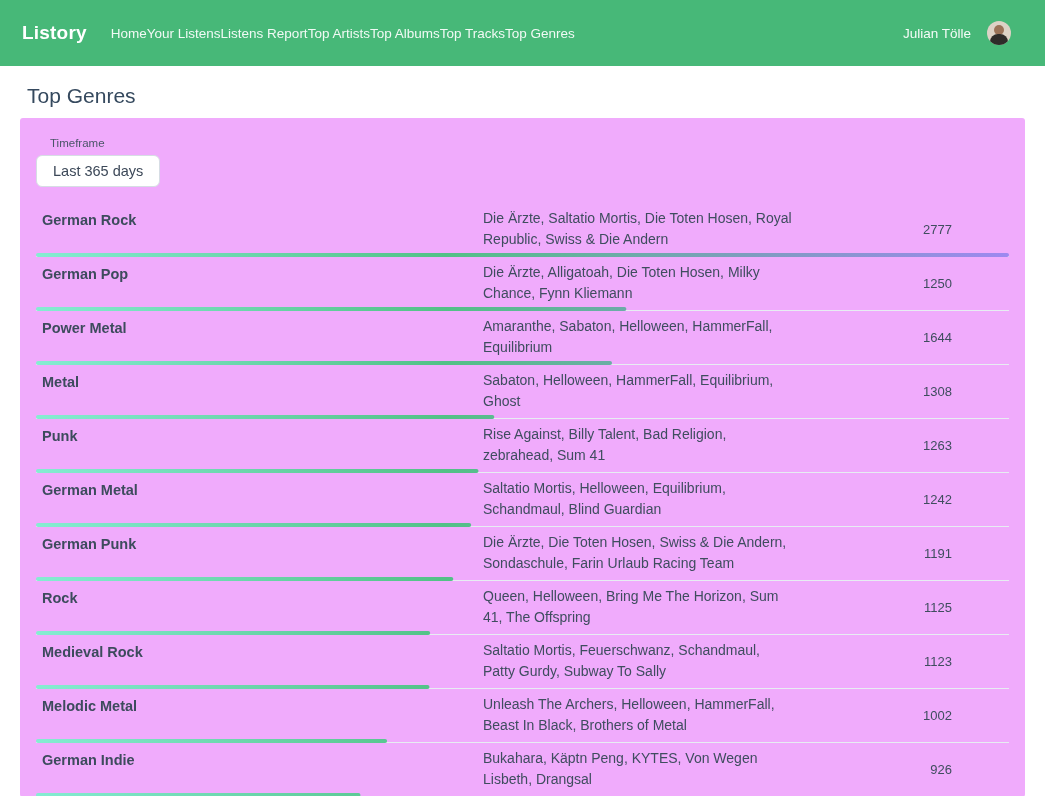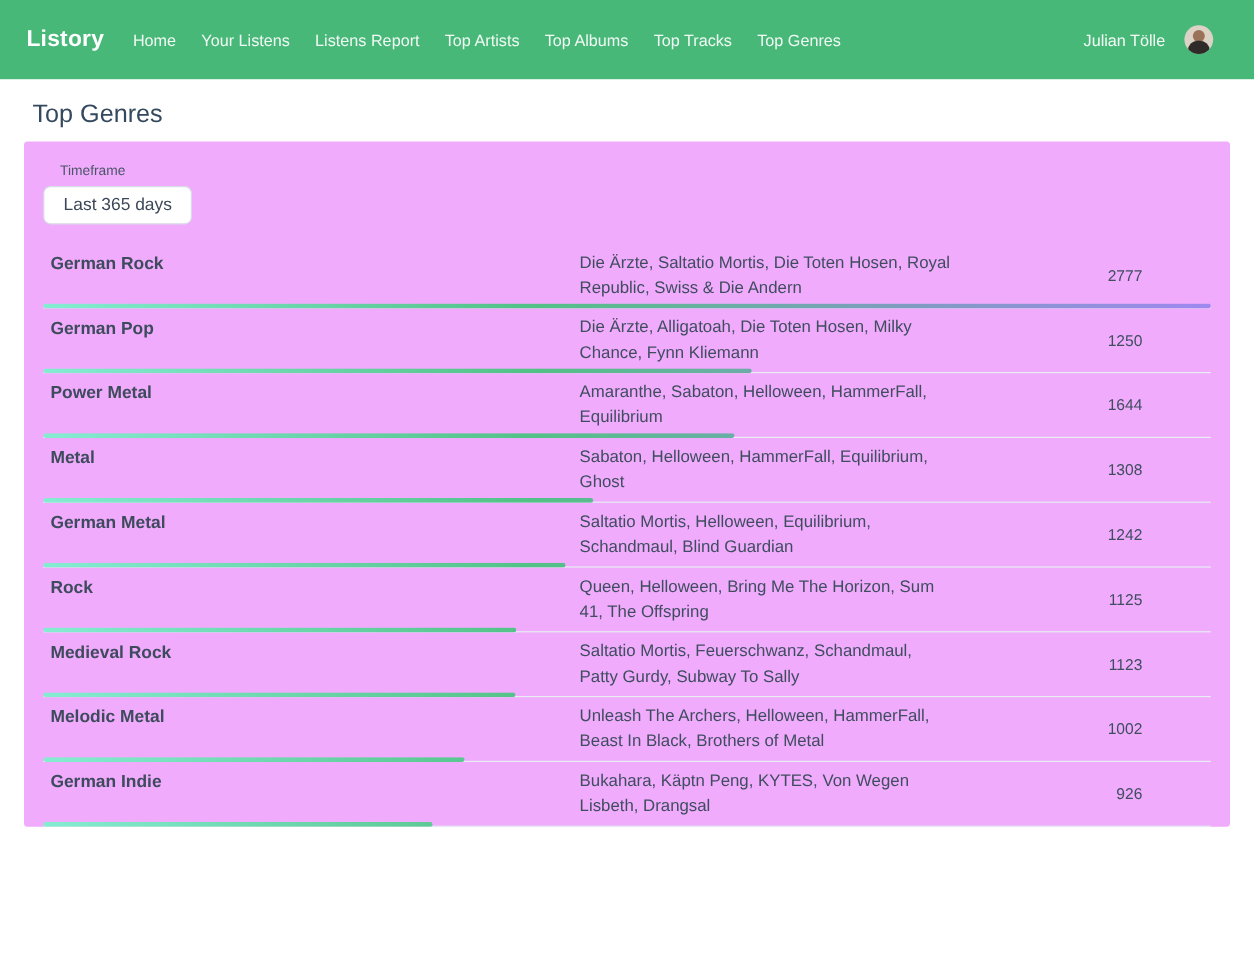--- a/index.html
+++ b/index.html
@@ -3,21 +3,21 @@
 <meta charset="utf-8">
 <style>
   * { margin: 0; padding: 0; box-sizing: border-box; }
   html, body { width: 1045px; height: 796px; overflow: hidden; background: #ffffff;
     font-family: "Liberation Sans", "DejaVu Sans", sans-serif; }
 
   
   .topbar { height: 66px; background: #47b878; display: flex; align-items: center;
     padding: 0 34px 0 22px; color: #fff; }
   .logo { font-size: 19px; font-weight: 700; color: #ffffff; letter-spacing: .2px; cursor: pointer; }
-  .nav { display: flex; align-items: center; margin-left: 24px; gap: 21px; }
+  .nav { display: flex; align-items: center; margin-left: 24px; }
   .nav-item { font-size: 13.5px; color: rgba(255,255,255,0.92); cursor: pointer; white-space: nowrap; }
   .user-area { margin-left: auto; display: flex; align-items: center; gap: 16px; cursor: pointer; }
   .user-name { font-size: 13.5px; color: rgba(255,255,255,0.95); }
   .avatar { width: 24px; height: 24px; border-radius: 50%; background: #ddd2c6; position: relative; overflow: hidden; flex: 0 0 auto; }
   .avatar .head { position: absolute; left: 7px; top: 4px; width: 10px; height: 10px; border-radius: 50%; background: #9a7258; }
   .avatar .body { position: absolute; left: 3px; top: 13px; width: 18px; height: 12px; border-radius: 8px 8px 0 0; background: #2e2b29; }
 
   
   .page-title { margin: 18px 0 10px 27px; font-size: 21px; font-weight: 500; color: #35495e; }
 
@@ -91,28 +91,40 @@
       <div class="bar" style="clip-path: inset(0px 40.7994% 0px 0px round 3px);"></div>
     </div>
 
     <div class="genre-row">
       <div class="cell-genre">Metal</div>
       <div class="cell-artists">Sabaton, Helloween, HammerFall, Equilibrium, Ghost</div>
       <div class="cell-value">1308</div>
       <div class="bar" style="clip-path: inset(0px 52.8988% 0px 0px round 3px);"></div>
     </div>
 
+    <div class="genre-row">
+      <div class="cell-genre">Punk</div>
+      <div class="cell-artists">Rise Against, Billy Talent, Bad Religion, zebrahead, Sum 41</div>
+      <div class="cell-value">1263</div>
+      <div class="bar" style="clip-path: inset(0px 54.5193% 0px 0px round 3px);"></div>
+    </div>
 
     <div class="genre-row">
       <div class="cell-genre">German Metal</div>
       <div class="cell-artists">Saltatio Mortis, Helloween, Equilibrium, Schandmaul, Blind Guardian</div>
       <div class="cell-value">1242</div>
       <div class="bar" style="clip-path: inset(0px 55.2755% 0px 0px round 3px);"></div>
     </div>
 
+    <div class="genre-row">
+      <div class="cell-genre">German Punk</div>
+      <div class="cell-artists">Die Ärzte, Die Toten Hosen, Swiss &amp; Die Andern, Sondaschule, Farin Urlaub Racing Team</div>
+      <div class="cell-value">1191</div>
+      <div class="bar" style="clip-path: inset(0px 57.112% 0px 0px round 3px);"></div>
+    </div>
 
     <div class="genre-row">
       <div class="cell-genre">Rock</div>
       <div class="cell-artists">Queen, Helloween, Bring Me The Horizon, Sum 41, The Offspring</div>
       <div class="cell-value">1125</div>
       <div class="bar" style="clip-path: inset(0px 59.4887% 0px 0px round 3px);"></div>
     </div>
 
     <div class="genre-row">
       <div class="cell-genre">Medieval Rock</div>

